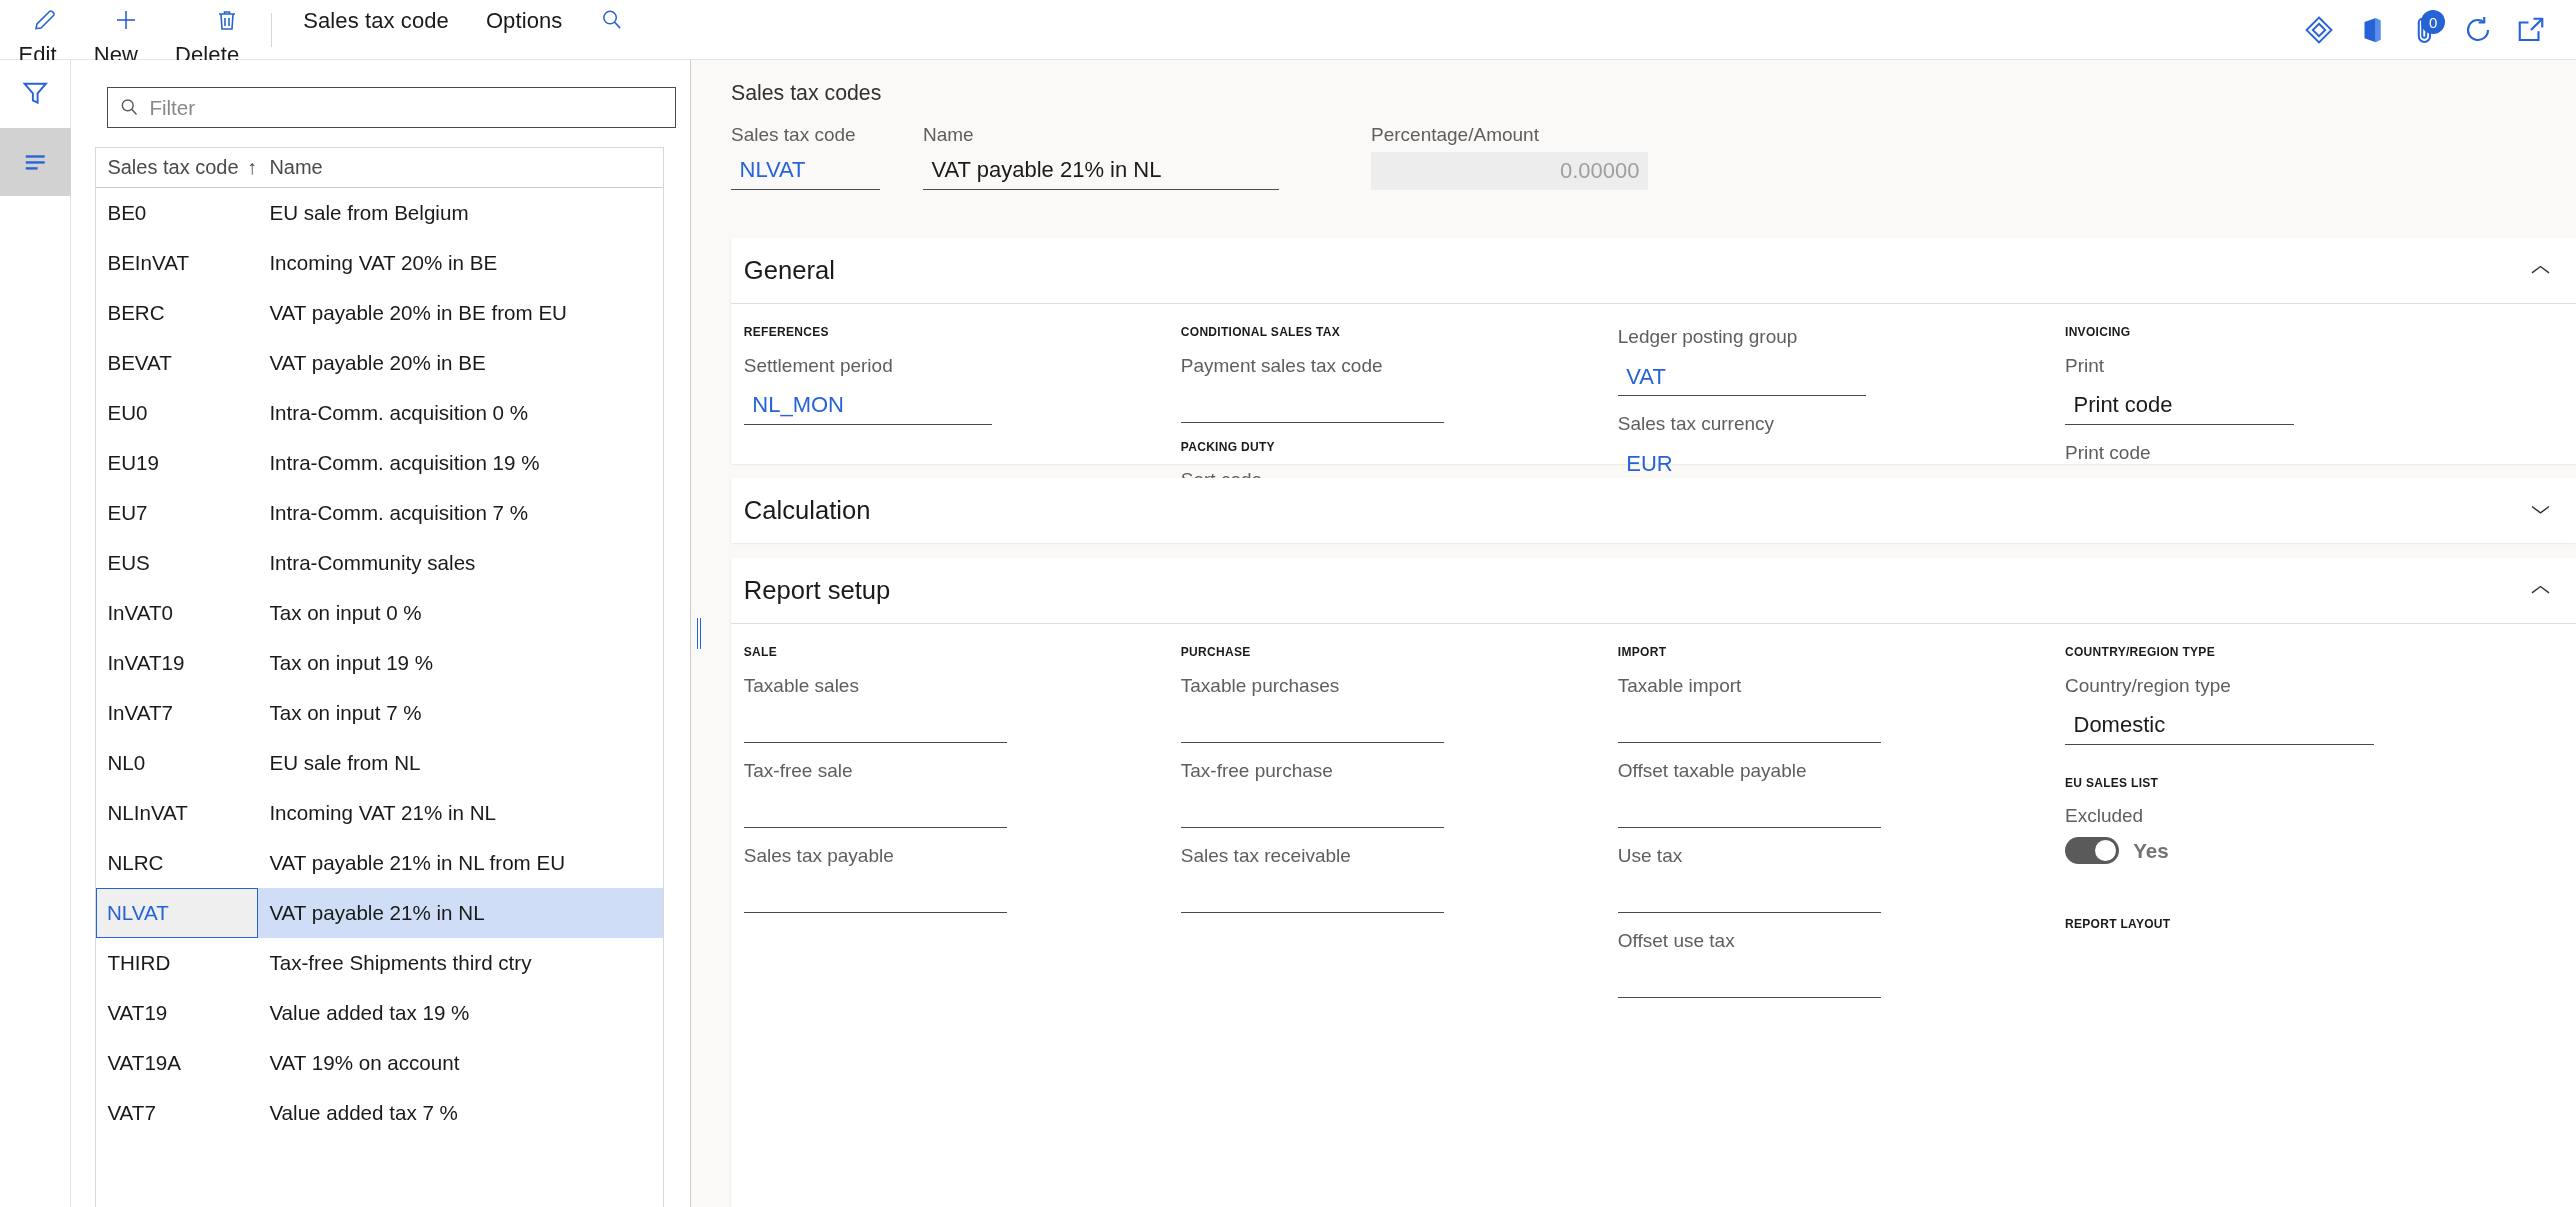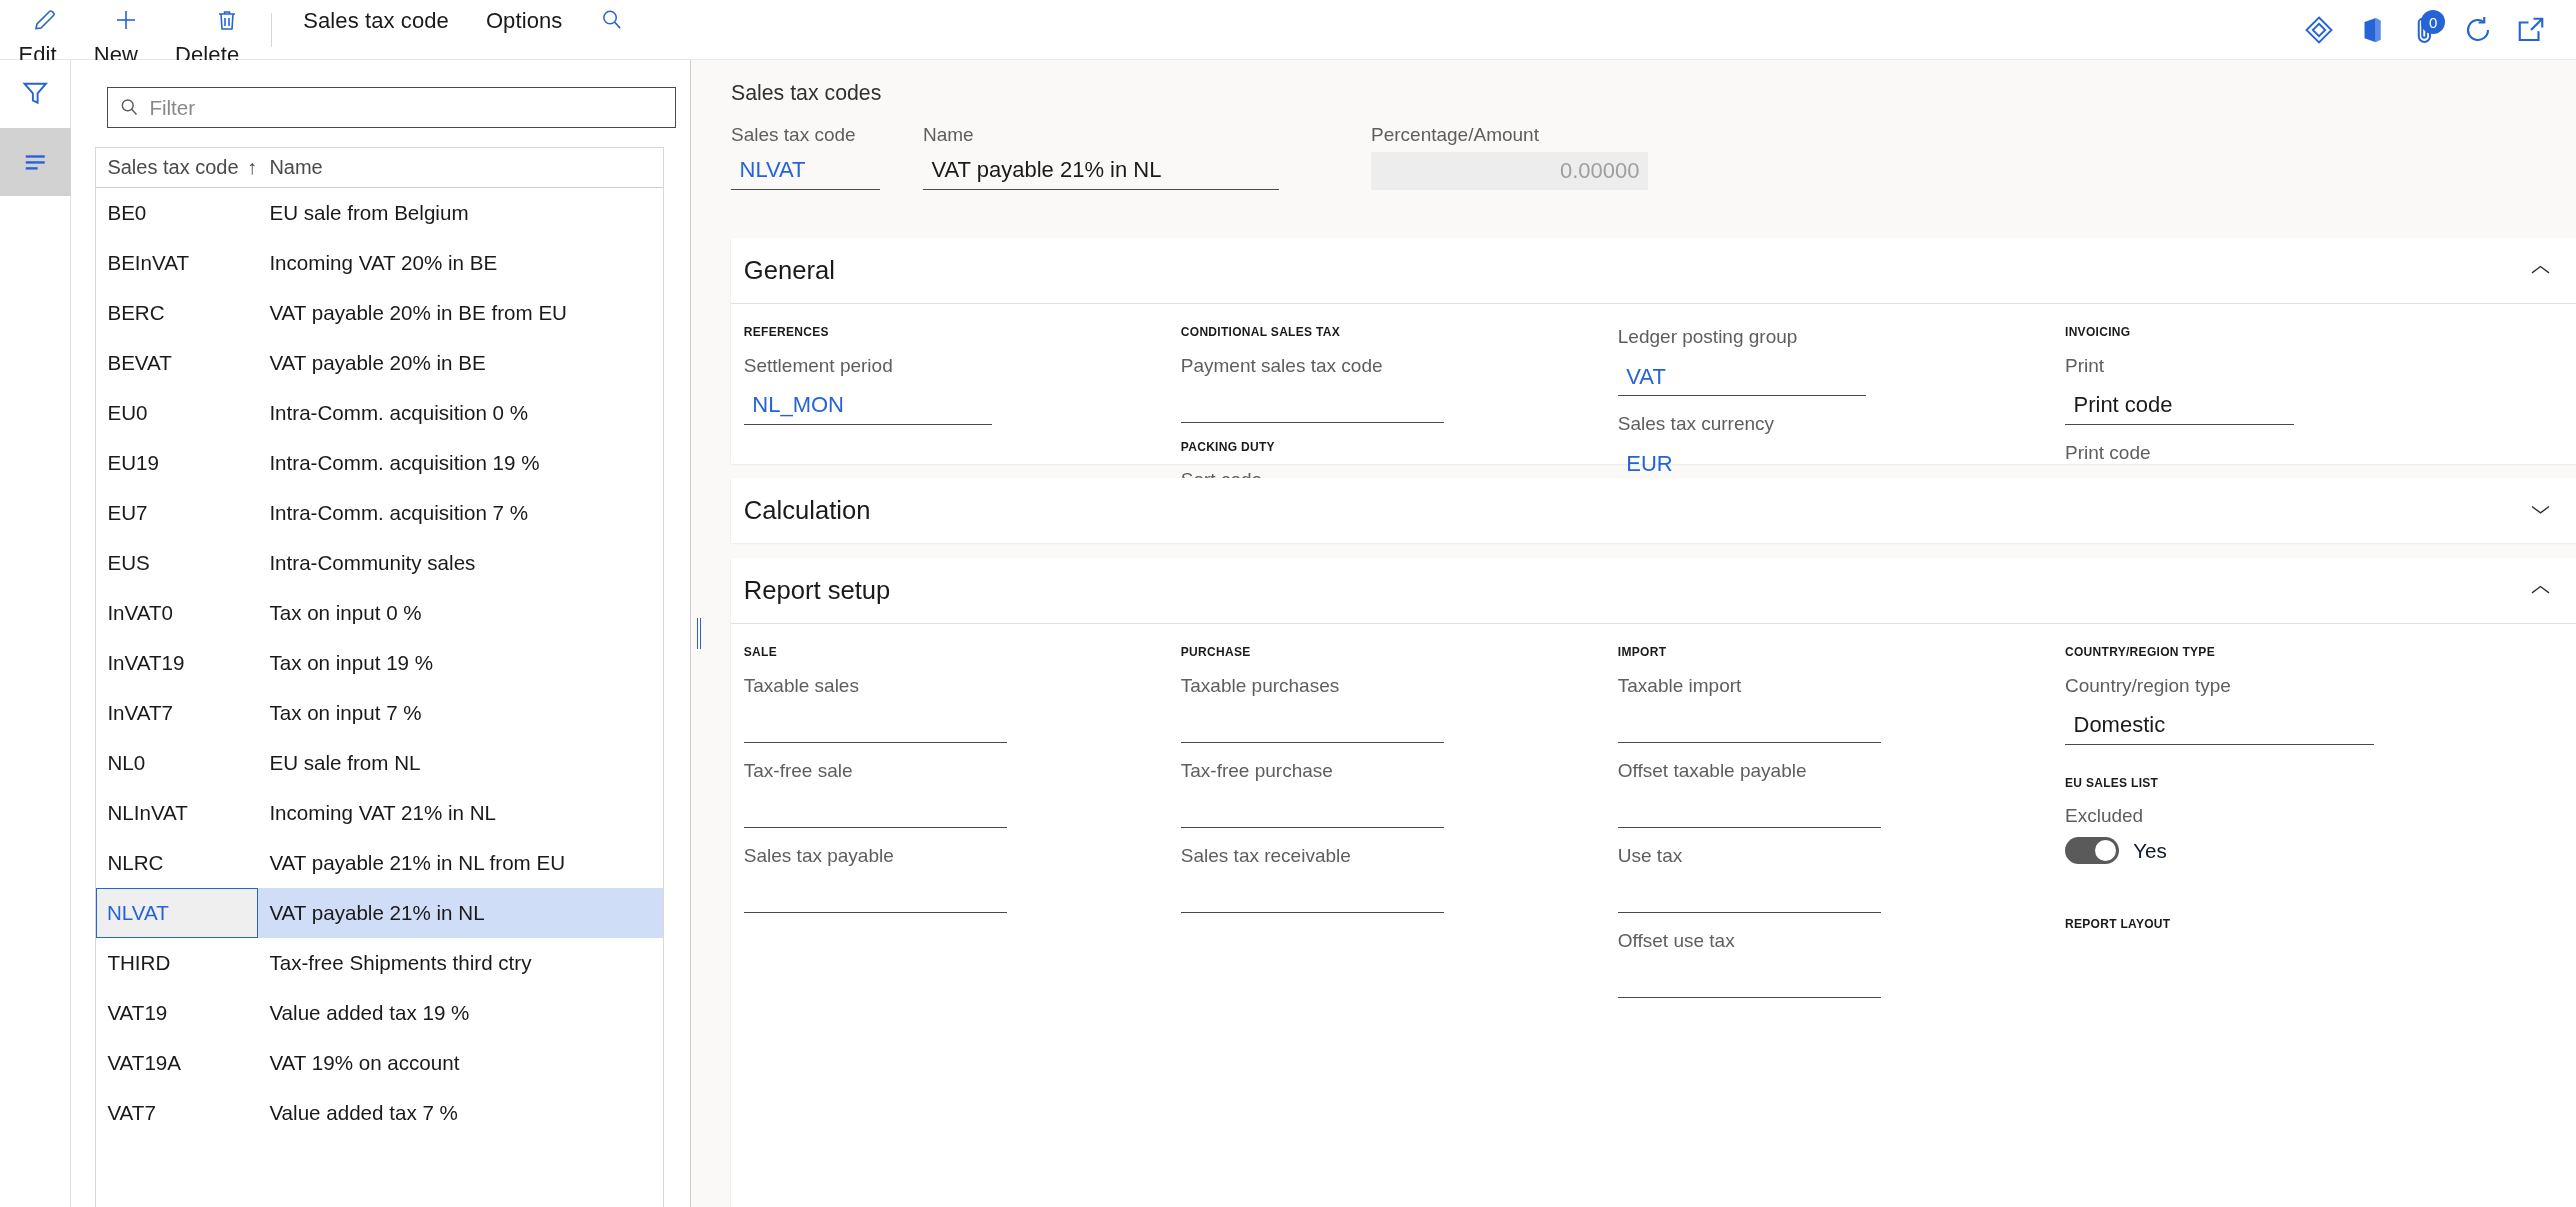--- a/index.html
+++ b/index.html
@@ -147,21 +147,21 @@
 
   .toggle-row { display: flex; align-items: center; gap: 14.2px; margin-top: 4.3px; }
   .toggle {
     width: 54px; height: 27px; border-radius: 13.5px; background: #5a5a5a;
     position: relative; cursor: pointer;
   }
   .toggle .knob {
     position: absolute; right: 2.8px; top: 2.8px; width: 21.3px; height: 21.3px;
     border-radius: 50%; background: #fff;
   }
-  .toggle-lbl { font-size: 20.6px; color: #0f172a; }
+  .toggle-lbl { font-size: 20.6px; color: #737373; font-weight: bold; }
 </style>
 </head>
 <body>
 
 <div class="cmdbar">
 
   <div class="cmd-btn">
     <span class="cmd-icon">
       <svg width="24" height="24" viewBox="0 0 24 24" fill="none" stroke="#2663d6" stroke-width="1.6">
         <path d="M3 20.5l1-4.5L16.5 3.5a1.8 1.8 0 012.6 0l1.4 1.4a1.8 1.8 0 010 2.6L8 20 3 20.5z"></path>

